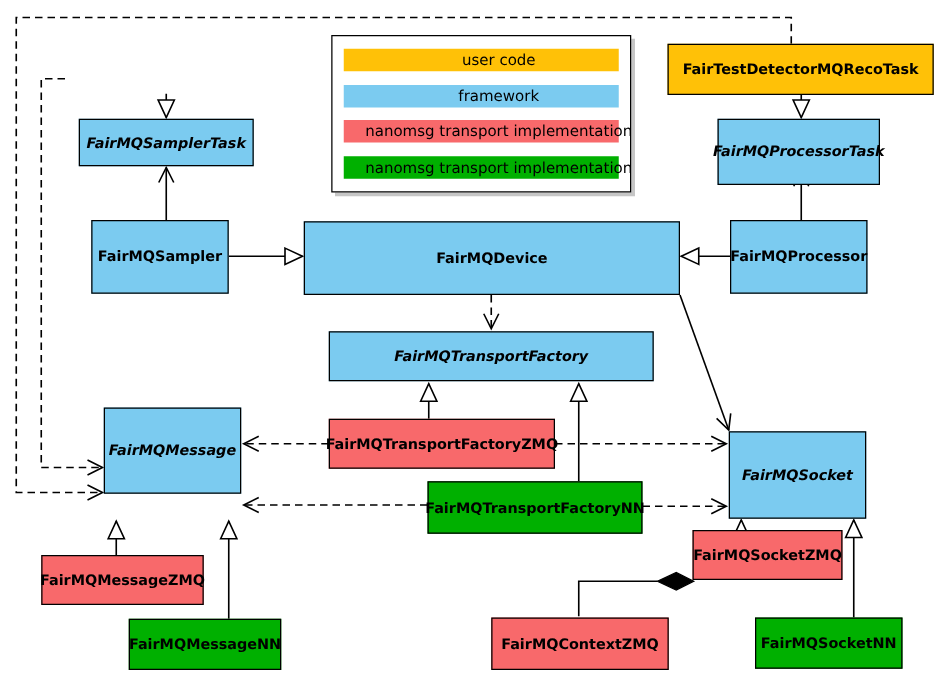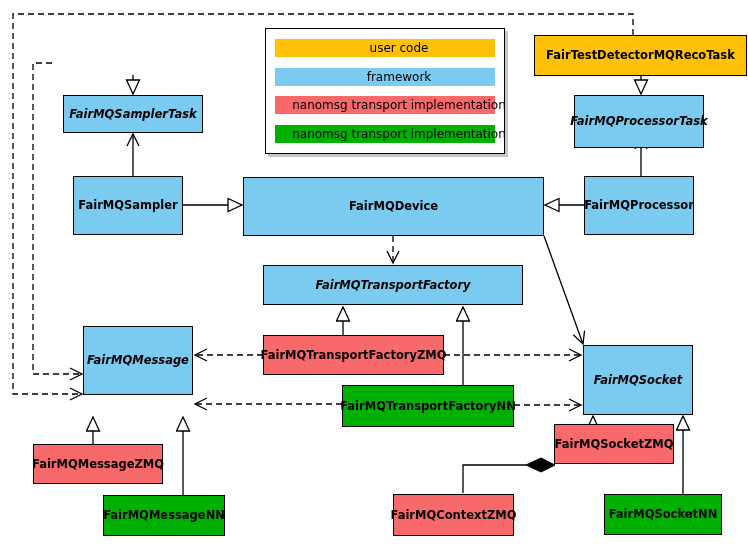--- a/index.html
+++ b/index.html
@@ -127,21 +127,21 @@
       <span>FairMQSocket</span>
     </div>
 
   <div class="box c-zmq" style="left:33px;top:444px;width:130px;height:40px">
       <span>FairMQMessageZMQ</span>
     </div>
   <div class="box c-nn" style="left:103px;top:495px;width:122px;height:41px">
       <span>FairMQMessageNN</span>
     </div>
 
-  <div class="box c-zmq" style="left:393px;top:494px;width:121px;height:42px">
+  <div class="box c-zmq" style="left:393px;top:494px;width:142px;height:42px">
       <span>FairMQContextZMQ</span>
     </div>
   <div class="box c-zmq" style="left:554px;top:424px;width:120px;height:40px">
       <span>FairMQSocketZMQ</span>
     </div>
   <div class="box c-nn" style="left:604px;top:494px;width:118px;height:41px">
       <span>FairMQSocketNN</span>
     </div>
 
 </div>

